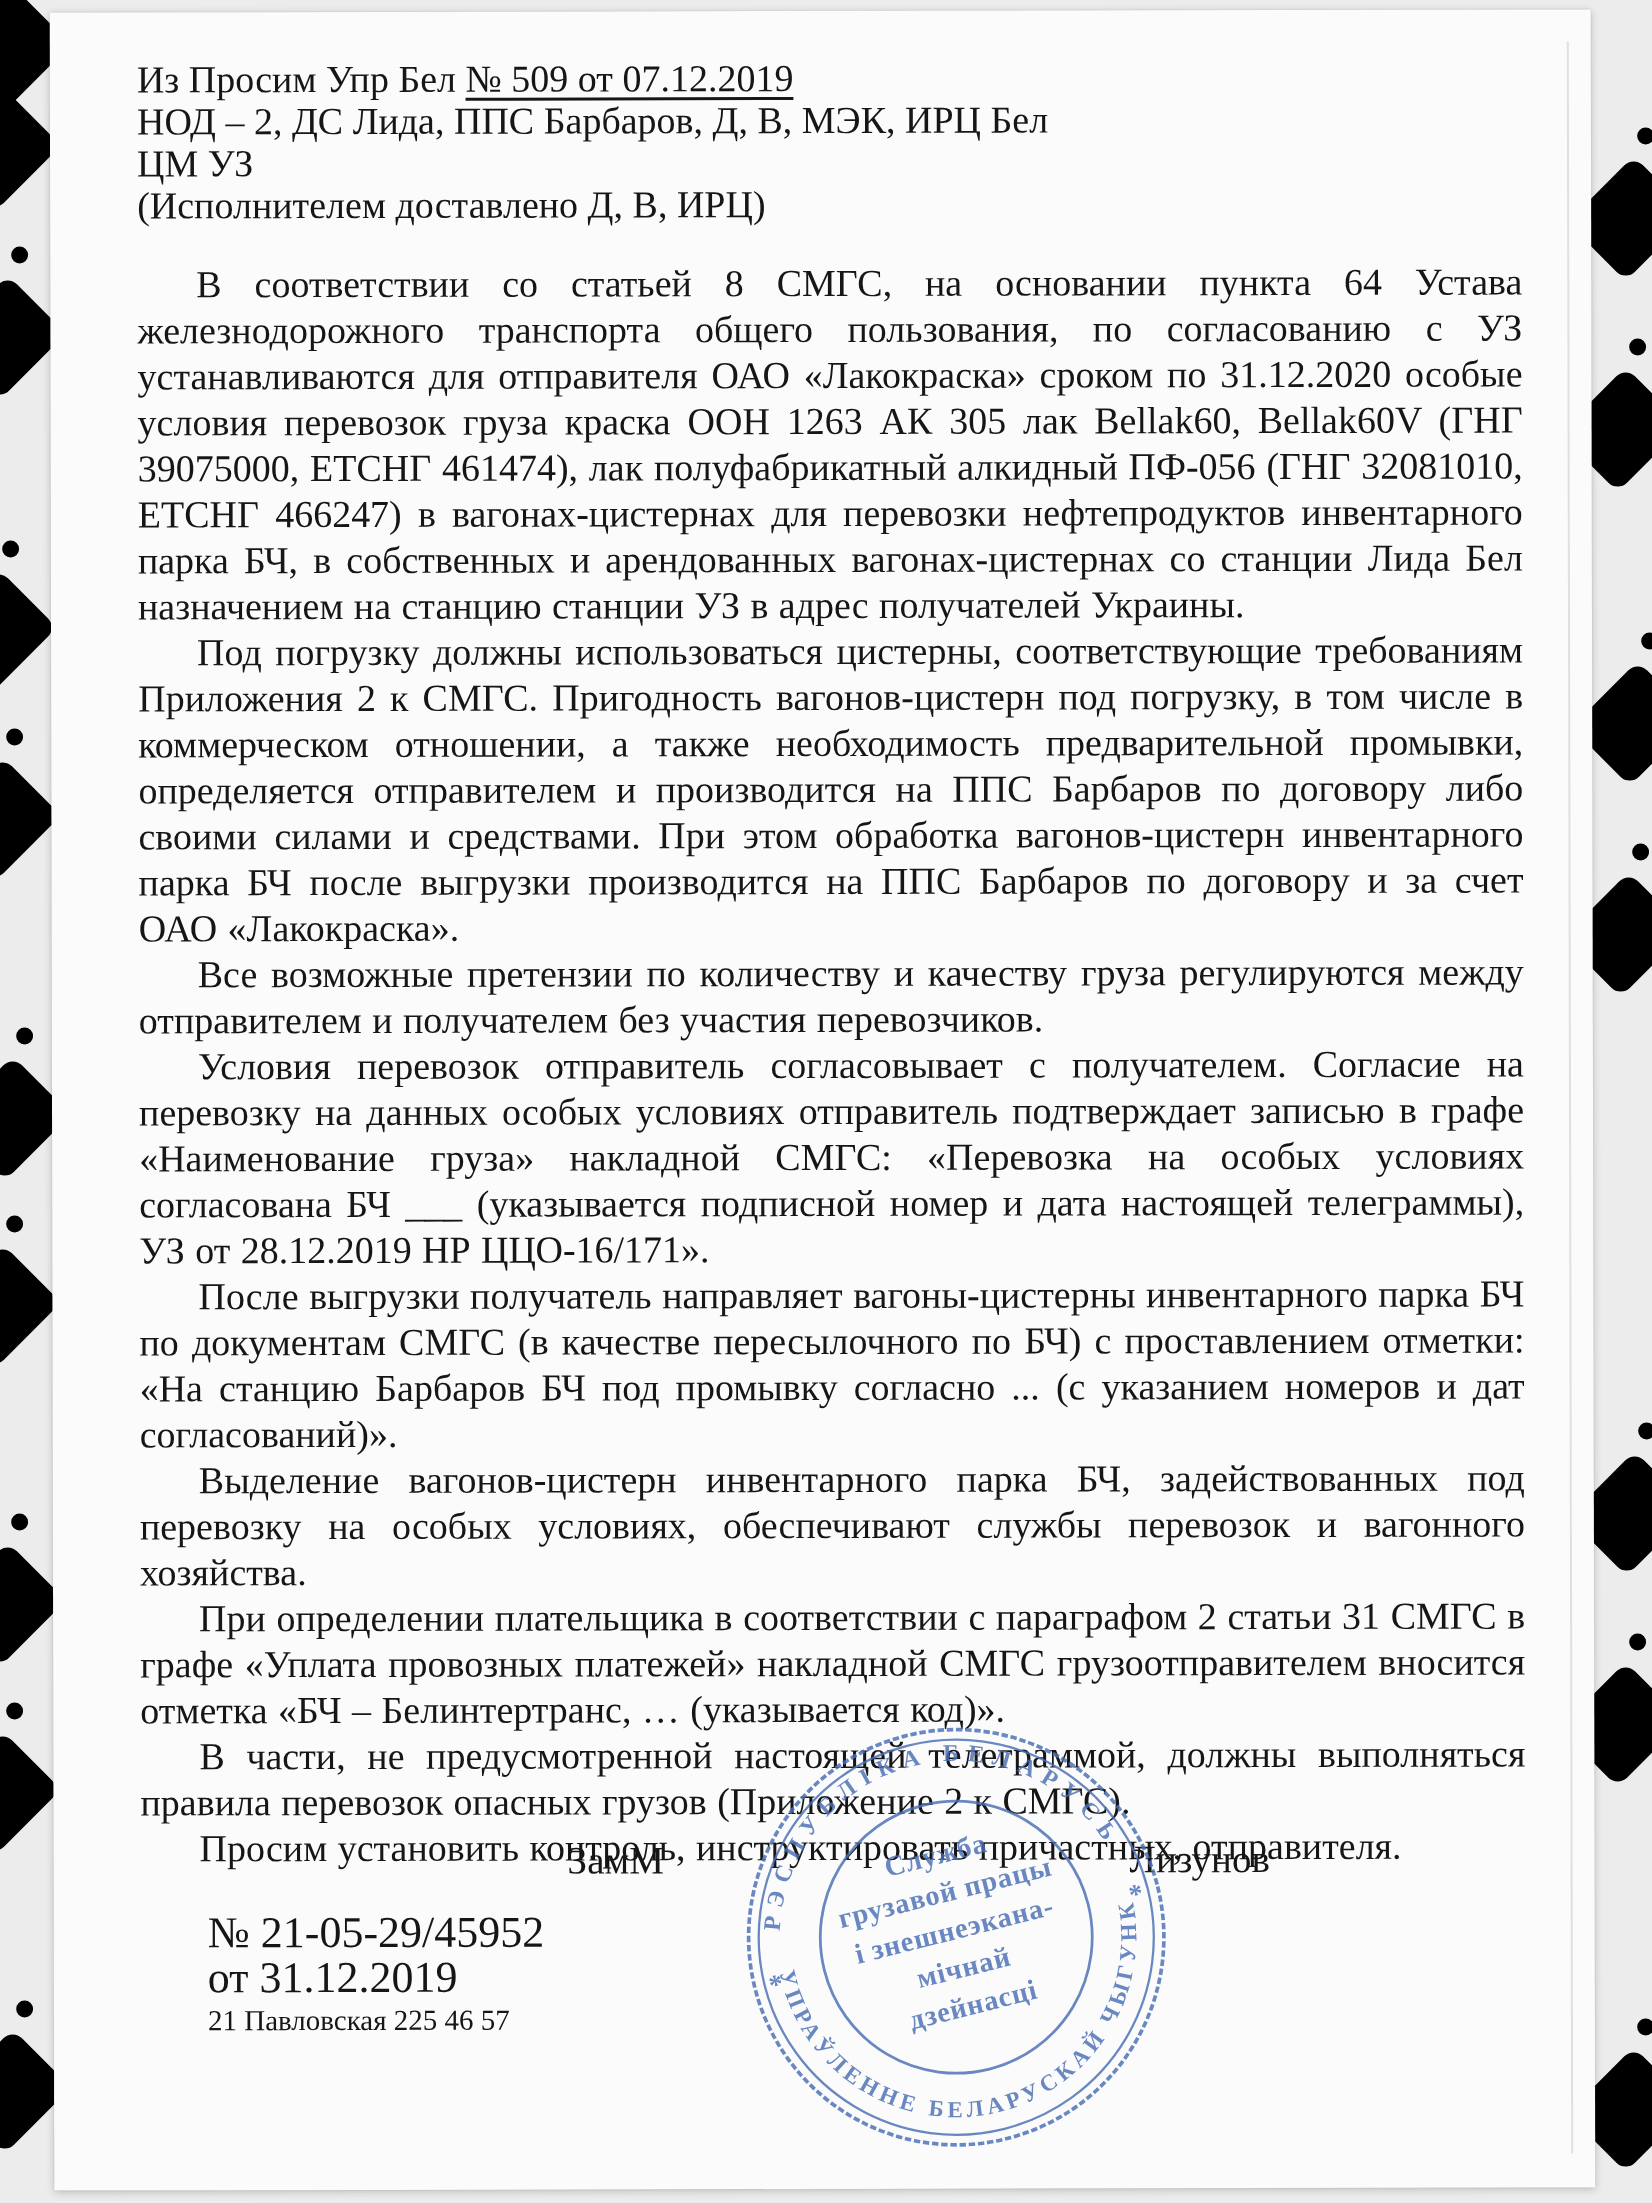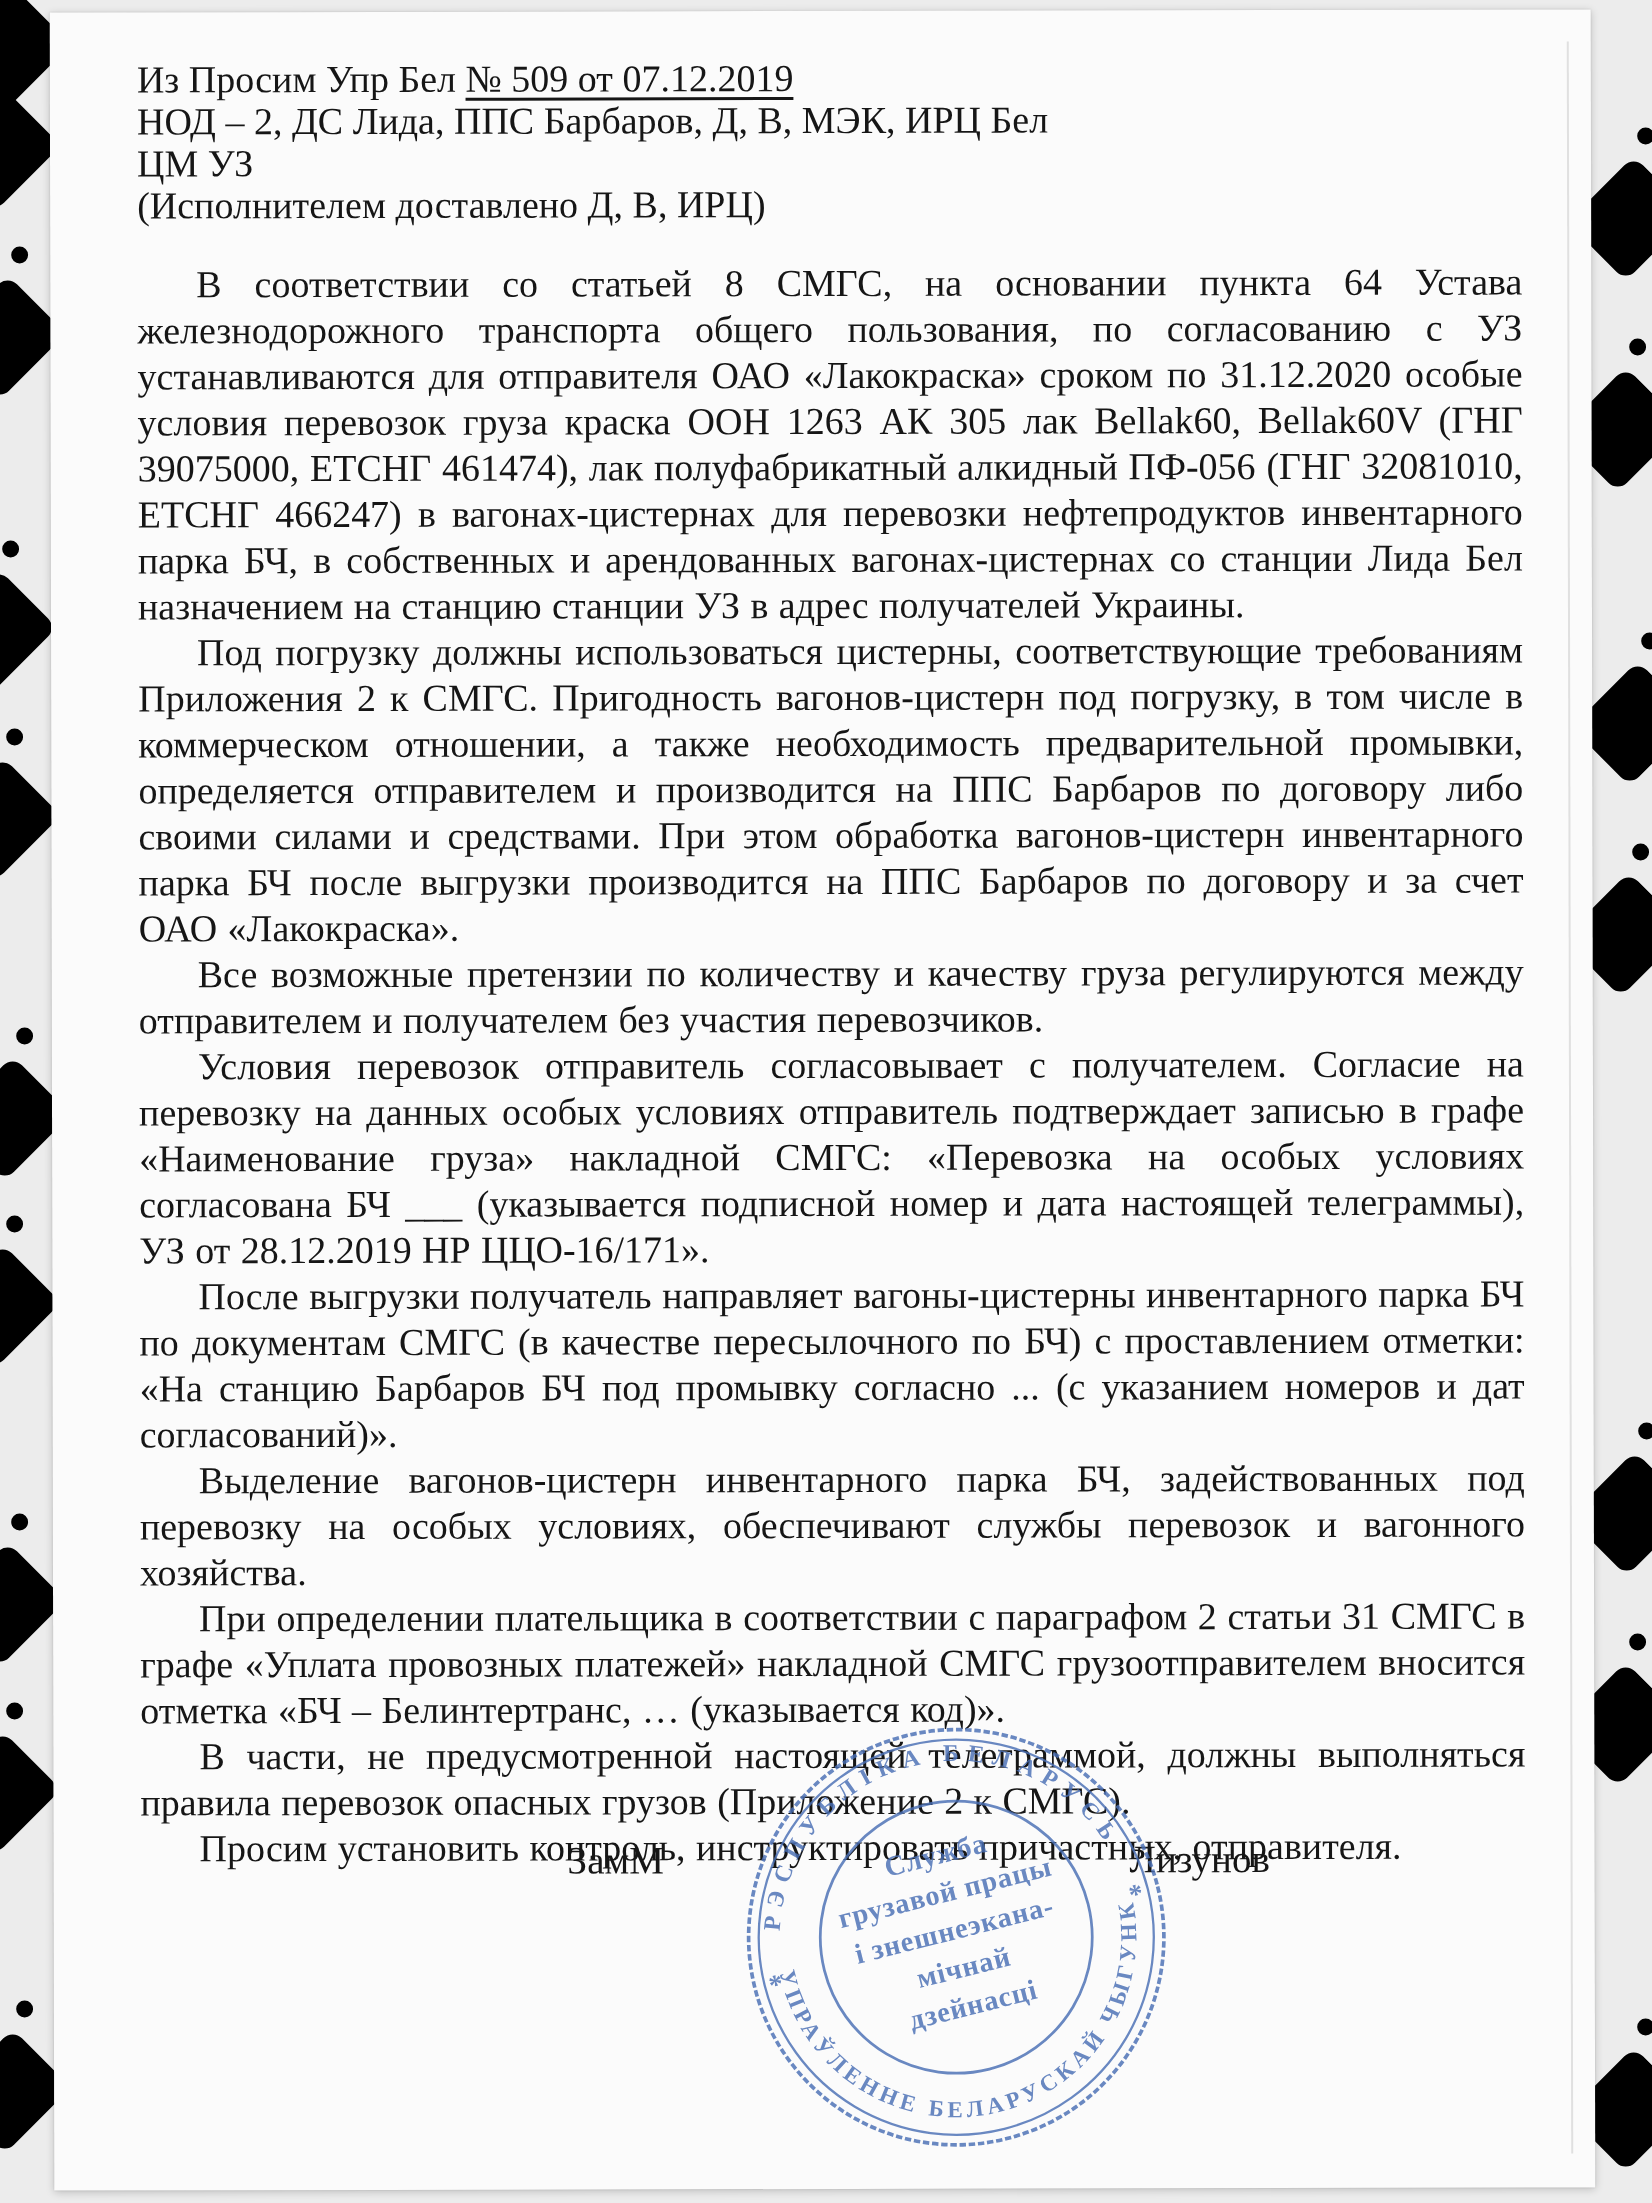--- a/index.html
+++ b/index.html
@@ -204,20 +204,25 @@
       <p class="para">Выделение вагонов-цистерн инвентарного парка БЧ, задействованных под перевозку на особых условиях, обеспечивают службы перевозок и вагонного хозяйства.</p>
       <p class="para">При определении плательщика в соответствии с параграфом 2 статьи 31 СМГС в графе «Уплата провозных платежей» накладной СМГС грузоотправителем вносится отметка «БЧ – Белинтертранс, … (указывается код)».</p>
       <p class="para">В части, не предусмотренной настоящей телеграммой, должны выполняться правила перевозок опасных грузов (Приложение 2 к СМГС).</p>
       <p class="para">Просим установить контроль, инструктировать причастных, отправителя.</p>
     </div>
   </div>
 
   <div class="sig sig-zamm">ЗамМ</div>
   <div class="sig sig-name">Лизунов</div>
 
+  <div class="ref-block">
+    <div class="ref-num">№ 21-05-29/45952</div>
+    <div class="ref-date">от 31.12.2019</div>
+    <div class="ref-phone">21 Павловская 225 46 57</div>
+  </div>
 
   <svg class="stamp" viewBox="0 0 480 480">
     <g fill="#4a6fb5">
       <g stroke="#4a6fb5" fill="none">
         <circle cx="240" cy="240" r="226" stroke-width="4" stroke-dasharray="7 3"></circle>
         <circle cx="240" cy="240" r="215" stroke-width="2.5"></circle>
         <circle cx="240" cy="240" r="148" stroke-width="3"></circle>
       </g>
       <defs>
         <path id="arc-top" d="M 48,240 A 192,192 0 0 1 432,240"></path>

